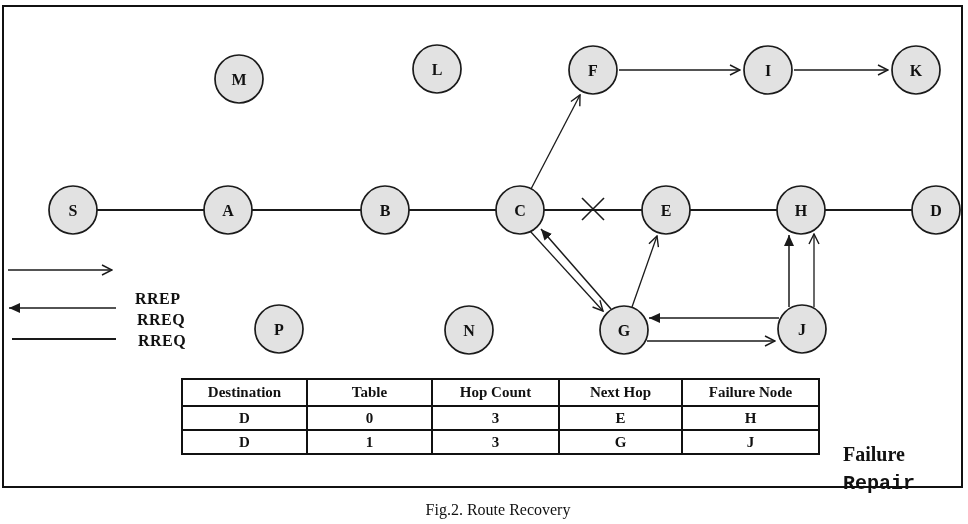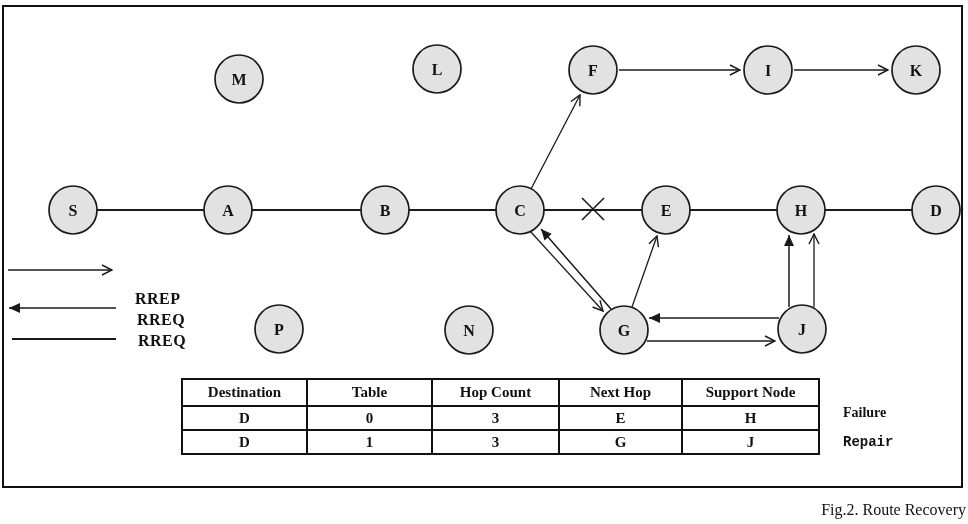--- a/index.html
+++ b/index.html
@@ -8,23 +8,23 @@
   .abs{position:absolute;}
   #frame{left:2px;top:5px;width:961px;height:483px;border:2px solid #111;box-sizing:border-box;}
   #net-svg{left:0;top:0;}
   #net-svg text{font-family:"Liberation Serif","DejaVu Serif",serif;font-weight:bold;font-size:16px;fill:#111;}
   .legend-label{font-weight:bold;font-size:16px;letter-spacing:.5px;}
   #routing-table{left:181px;top:378px;border-collapse:collapse;table-layout:fixed;padding-left:27px;}
   #routing-table th,#routing-table td{border:2px solid #111;text-align:center;vertical-align:middle;
       font-weight:bold;font-size:15px;padding:0;font-family:"Liberation Serif","DejaVu Serif",serif;}
   #routing-table th{height:25px;}
   #routing-table td{height:22px;}
-  .row-note{font-weight:bold;font-size:14px;}
+  .row-note{font-weight:bold;font-size:20px;margin-top:38px;}
   #table-caption{left:181px;top:461px;width:637px;text-align:center;font-weight:bold;font-size:15px;}
-  #fig-caption{left:30px;top:501px;width:936px;text-align:right;font-size:16px;}
+  #fig-caption{left:30px;top:501px;width:936px;text-align:center;font-size:16px;}
 </style>
 </head>
 <body>
 
 <div id="stage">
 
   <div id="frame" class="abs"></div>
 
   <svg id="net-svg" class="abs" width="968" height="524" viewBox="0 0 968 524">
     <defs>
@@ -139,21 +139,21 @@
         <col style="width:127px">
       <col style="width:123px">
         <col style="width:137px">
     </colgroup>
     <tbody>
         <tr>
       <th>Destination</th>
       <th>Table</th>
       <th>Hop Count</th>
       <th>Next Hop</th>
-      <th>Support Node</th>
+      <th>Failure Node</th>
     </tr>
     <tr>
       <td>D</td>
       <td>0</td>
       <td>3</td>
       <td>E</td>
       <td>H</td>
     </tr>
     <tr>
       <td>D</td>

